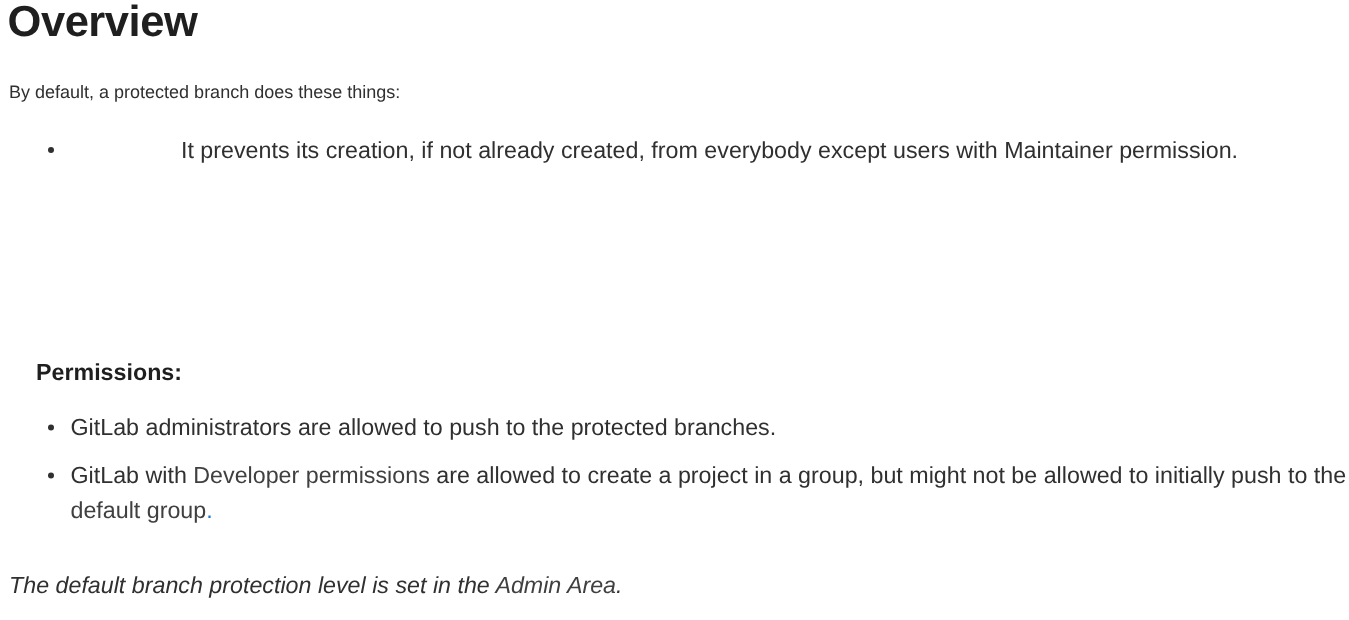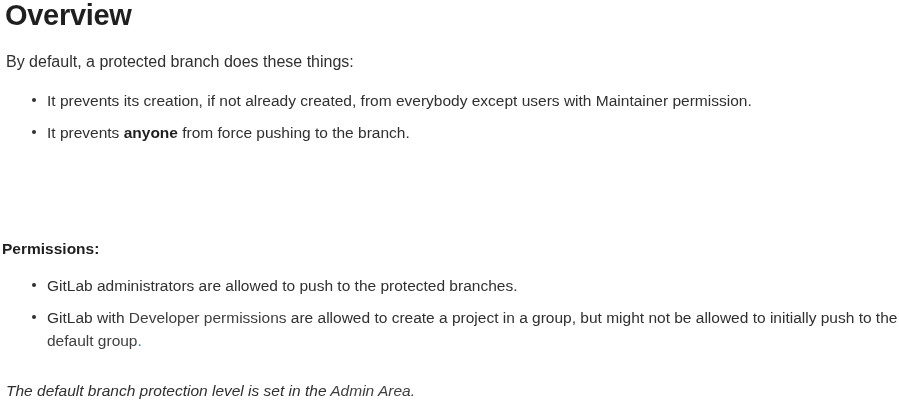--- a/index.html
+++ b/index.html
@@ -34,33 +34,33 @@
     font-weight: bold;
     letter-spacing: -0.3px;
     color: #1f1f1f;
   }
 
   .intro-paragraph {
     position: absolute;
     left: 6px;
     top: 51px;
     margin: 0;
-    font-size: 16px;
+    font-size: 12px;
     line-height: 21px;
     color: #303030;
   }
 
   .bullet-list {
     position: absolute;
     left: 0;
     margin: 0;
     padding: 0;
     list-style: none;
   }
-  .bullet-list.primary { top: 89px; left: 0; width: 899px; }
+  .bullet-list.primary { top: 89px; left: 0; width: 899px; text-align: center; }
   .bullet-list.secondary { top: 274px; left: 0; width: 899px; }
 
   .bullet-item {
     position: relative;
     padding-left: 47px;
     font-size: 15.5px;
     line-height: 23px;
     color: #303030;
     margin: 0;
   }
@@ -72,21 +72,21 @@
     left: 32px;
     top: 9px;
     width: 4px;
     height: 4px;
     border-radius: 50%;
     background: #303030;
   }
 
   .section-label {
     position: absolute;
-    left: 2px;
+    left: 24px;
     top: 238px;
     margin: 0;
     font-size: 15.5px;
     line-height: 21px;
     font-weight: bold;
     color: #1f1f1f;
   }
 
   .closing-paragraph {
     position: absolute;
@@ -121,24 +121,20 @@
   <p class="intro-paragraph">By default, a protected branch does these things:</p>
 
   <ul class="bullet-list primary">
 
     <li class="bullet-item wide-item">
       <span class="bullet-marker"></span>
       <span>It prevents its creation, if not already created, from everybody except users with Maintainer permission.</span><strong class="emphasis"></strong><span></span>
     </li>
 
 
-    <li class="bullet-item wide-item">
-      <span class="bullet-marker"></span>
-      <span>It prevents </span><strong class="emphasis">anyone</strong><span> from force pushing to the branch.</span>
-    </li>
 
 
   </ul>
 
   <p class="section-label">Permissions:</p>
 
   <ul class="bullet-list secondary">
 
     <li class="bullet-item wide-item">
       <span class="bullet-marker"></span>

